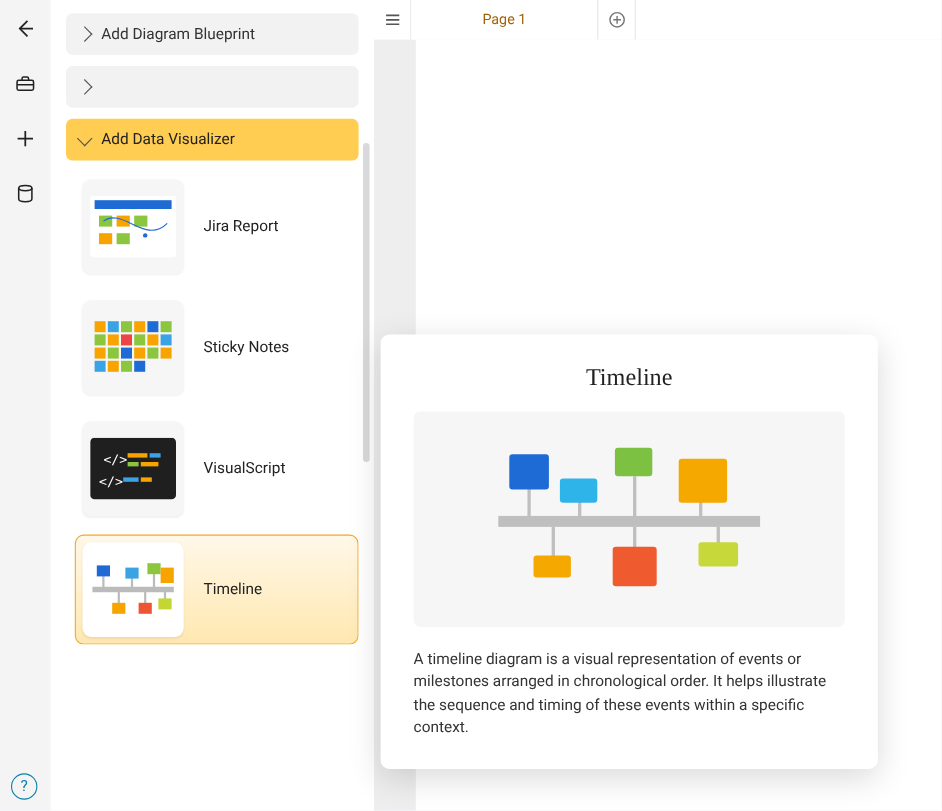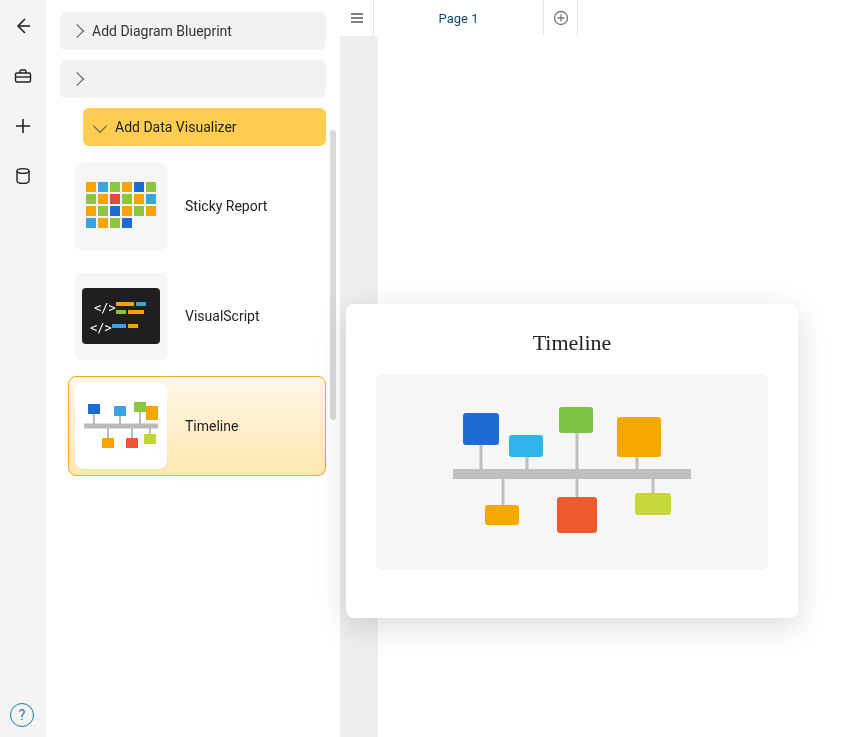--- a/index.html
+++ b/index.html
@@ -62,21 +62,20 @@
     align-items: center;
     padding: 0 12px;
     gap: 10px;
     font-size: 14px;
     color: #333;
     cursor: pointer;
   }
   .acc-row.active {
     background: #ffcd52;
     color: #222;
-    margin-left: 23px;
   }
   .chev-right, .chev-down {
     width: 10px; height: 10px; display:inline-block;
     border-right: 1.5px solid #555;
     border-bottom: 1.5px solid #555;
   }
   .chev-right { transform: rotate(-45deg); }
   .chev-down { transform: rotate(45deg); margin-top:-3px;}
   .vis-list {
     display: flex;
@@ -133,21 +132,21 @@
     display:flex;
     align-items:center;
   }
   .tabbar .seg {
     width:34px;height:36px;display:flex;align-items:center;justify-content:center;
     border-right:1px solid #e6e6e7;
     cursor:pointer;
   }
   .tab {
     min-width:170px;height:36px;display:flex;align-items:center;justify-content:center;
-    font-size:13px;color:#0c4a6e;border-right:1px solid #e6e6e7;
+    font-size:13px;color:#a16207;border-right:1px solid #e6e6e7;
     background:#fff;
     cursor:pointer;
   }
   .add-page {
     width:34px;height:36px;display:flex;align-items:center;justify-content:center;cursor:pointer;
     border-right:1px solid #e6e6e7;
   }
   .page-body {
     position:absolute;
     top:36px;left:38px;right:0;bottom:0;
@@ -226,20 +225,36 @@
     <div class="acc-row">
       <span class="chev-right"></span>
     </div>
     <div class="acc-row active">
       <span class="chev-down"></span>
       <span>Add Data Visualizer</span>
     </div>
 
     <div class="vis-list">
 
+      <div class="vis-item">
+        <div class="thumb">
+          <svg width="78" height="56" viewBox="0 0 78 56">
+            <rect x="0" y="0" width="78" height="56" rx="3" fill="#fff"></rect>
+            <rect x="4" y="4" width="70" height="8" fill="#1f6bd6"></rect>
+            <rect x="8" y="18" width="12" height="10" fill="#8cc63f"></rect>
+            <rect x="24" y="18" width="12" height="10" fill="#f7a400"></rect>
+            <rect x="40" y="18" width="12" height="10" fill="#8cc63f"></rect>
+            <rect x="8" y="34" width="12" height="10" fill="#f7a400"></rect>
+            <rect x="24" y="34" width="12" height="10" fill="#8cc63f"></rect>
+            <path d="M12 23 C 30 10, 50 45, 70 25" stroke="#1f6bd6" stroke-width="1" fill="none"></path>
+            <circle cx="50" cy="36" r="2" fill="#1f6bd6"></circle>
+          </svg>
+        </div>
+        <div class="vis-label">Jira Report</div>
+      </div>
 
       <div class="vis-item">
         <div class="thumb">
           <svg width="78" height="56" viewBox="0 0 78 56">
             <g>
               <rect x="4" y="4" width="10" height="10" fill="#f7a400"></rect>
                 <rect x="16" y="4" width="10" height="10" fill="#3aa3e3"></rect>
                 <rect x="28" y="4" width="10" height="10" fill="#8cc63f"></rect>
                 <rect x="40" y="4" width="10" height="10" fill="#f7a400"></rect>
                 <rect x="52" y="4" width="10" height="10" fill="#1f6bd6"></rect>
@@ -256,21 +271,21 @@
                 <rect x="40" y="28" width="10" height="10" fill="#f7a400"></rect>
                 <rect x="52" y="28" width="10" height="10" fill="#8cc63f"></rect>
                 <rect x="64" y="28" width="10" height="10" fill="#f7a400"></rect>
               <rect x="4" y="40" width="10" height="10" fill="#3aa3e3"></rect>
                 <rect x="16" y="40" width="10" height="10" fill="#f7a400"></rect>
                 <rect x="28" y="40" width="10" height="10" fill="#8cc63f"></rect>
                 <rect x="40" y="40" width="10" height="10" fill="#1f6bd6"></rect>
             </g>
           </svg>
         </div>
-        <div class="vis-label">Sticky Report</div>
+        <div class="vis-label">Sticky Notes</div>
       </div>
 
       <div class="vis-item">
         <div class="thumb">
           <svg width="78" height="56" viewBox="0 0 78 56">
             <rect x="0" y="0" width="78" height="56" rx="4" fill="#1f1f1f"></rect>
             <text x="12" y="24" fill="#fff" font-size="12" font-family="monospace">&lt;/&gt;</text>
             <rect x="34" y="14" width="18" height="4" fill="#f7a400"></rect>
             <rect x="54" y="14" width="10" height="4" fill="#3aa3e3"></rect>
             <rect x="34" y="22" width="10" height="4" fill="#8cc63f"></rect>
@@ -351,17 +366,18 @@
       <rect x="26" y="16" width="36" height="32" rx="3" fill="#1f6bd6"></rect>
       <rect x="72" y="38" width="34" height="22" rx="3" fill="#2fb4ea"></rect>
       <rect x="122" y="10" width="34" height="26" rx="3" fill="#7cc142"></rect>
       <rect x="180" y="20" width="44" height="40" rx="3" fill="#f4a800"></rect>
 
       <rect x="48" y="108" width="34" height="20" rx="3" fill="#f4a800"></rect>
       <rect x="120" y="100" width="40" height="36" rx="3" fill="#ef5a2f"></rect>
       <rect x="198" y="96" width="36" height="22" rx="3" fill="#c7d93a"></rect>
     </svg>
   </div>
+  <p class="desc">A timeline diagram is a visual representation of events or milestones arranged in chronological order. It helps illustrate the sequence and timing of these events within a specific context.</p>
 </div>
 
 <div class="help-btn">
   <span>?</span>
 </div>
 
 </body></html>

